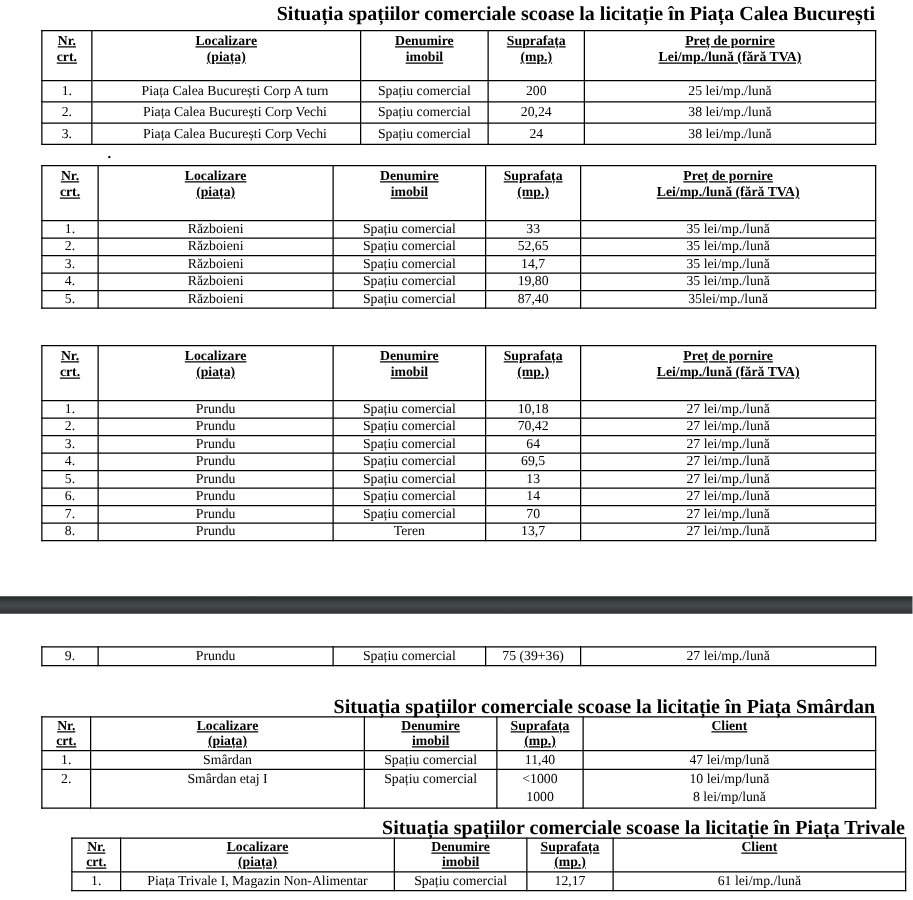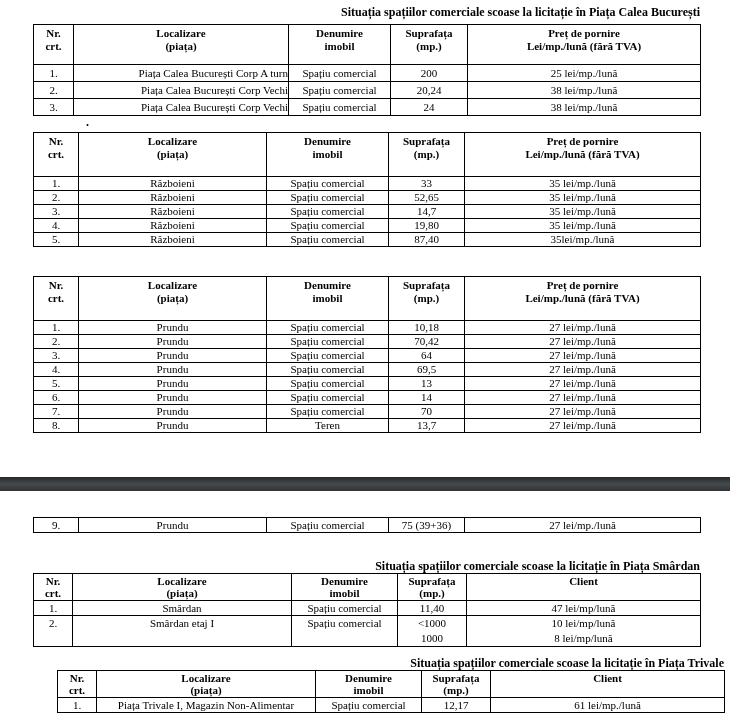--- a/index.html
+++ b/index.html
@@ -10,40 +10,40 @@
   }
   #doc{position:relative;width:730px;height:720px;}
   .section{position:absolute;left:33px;width:667px;}
   .sec-0{top:5px;}
   .sec-1{top:132px;}
   .sec-2{top:276px;}
   .sec-3{top:517px;}
   .sec-4{top:559px;}
   .sec-5{top:656px;padding-left:24px;}
   .ttl{
-    font-weight:bold;font-size:12px;line-height:14px;
+    font-weight:bold;font-size:16px;line-height:14px;
     text-align:right;white-space:nowrap;
   }
   .sec-0 .ttl{margin-bottom:5px;}
   table.tbl{border-collapse:collapse;table-layout:fixed;width:667px;}
   .tbl th,.tbl td{
     border:1px solid #000;box-sizing:border-box;overflow:hidden;
     padding:0;text-align:center;vertical-align:top;
   }
   .tbl th{font-weight:bold;font-size:11px;line-height:13px;padding-top:2px;}
   .tbl td{font-size:11px;}
   .sec-0 th{height:40px;}
   .sec-1 th,.sec-2 th{height:44px;}
   .sec-4 th,.sec-5 th{height:27px;padding-top:1px;line-height:12px;}
   .sec-0 td{height:17px;line-height:16px;}
   .sec-1 td,.sec-2 td{height:14px;line-height:13px;}
   .sec-3 td,.sec-4 td,.sec-5 td{height:15px;line-height:14px;}
-  .sec-0 td.col-1{text-align:right;padding-left:14px;}
+  .sec-0 td.col-1{text-align:center;padding-left:14px;}
   .cell-line{line-height:15px;}
-  .hline{white-space:nowrap;}
+  .hline{white-space:nowrap;text-decoration:underline;}
   .page-separator{
     position:absolute;left:0;top:477px;width:730px;height:14px;
     background:linear-gradient(to bottom,#26292b 0%,#454a4d 50%,#2f3335 100%);
   }
   .stray-dot{
     position:absolute;left:86px;top:115px;
     font-size:12px;font-weight:bold;line-height:14px;
   }
 </style>
 </head>

